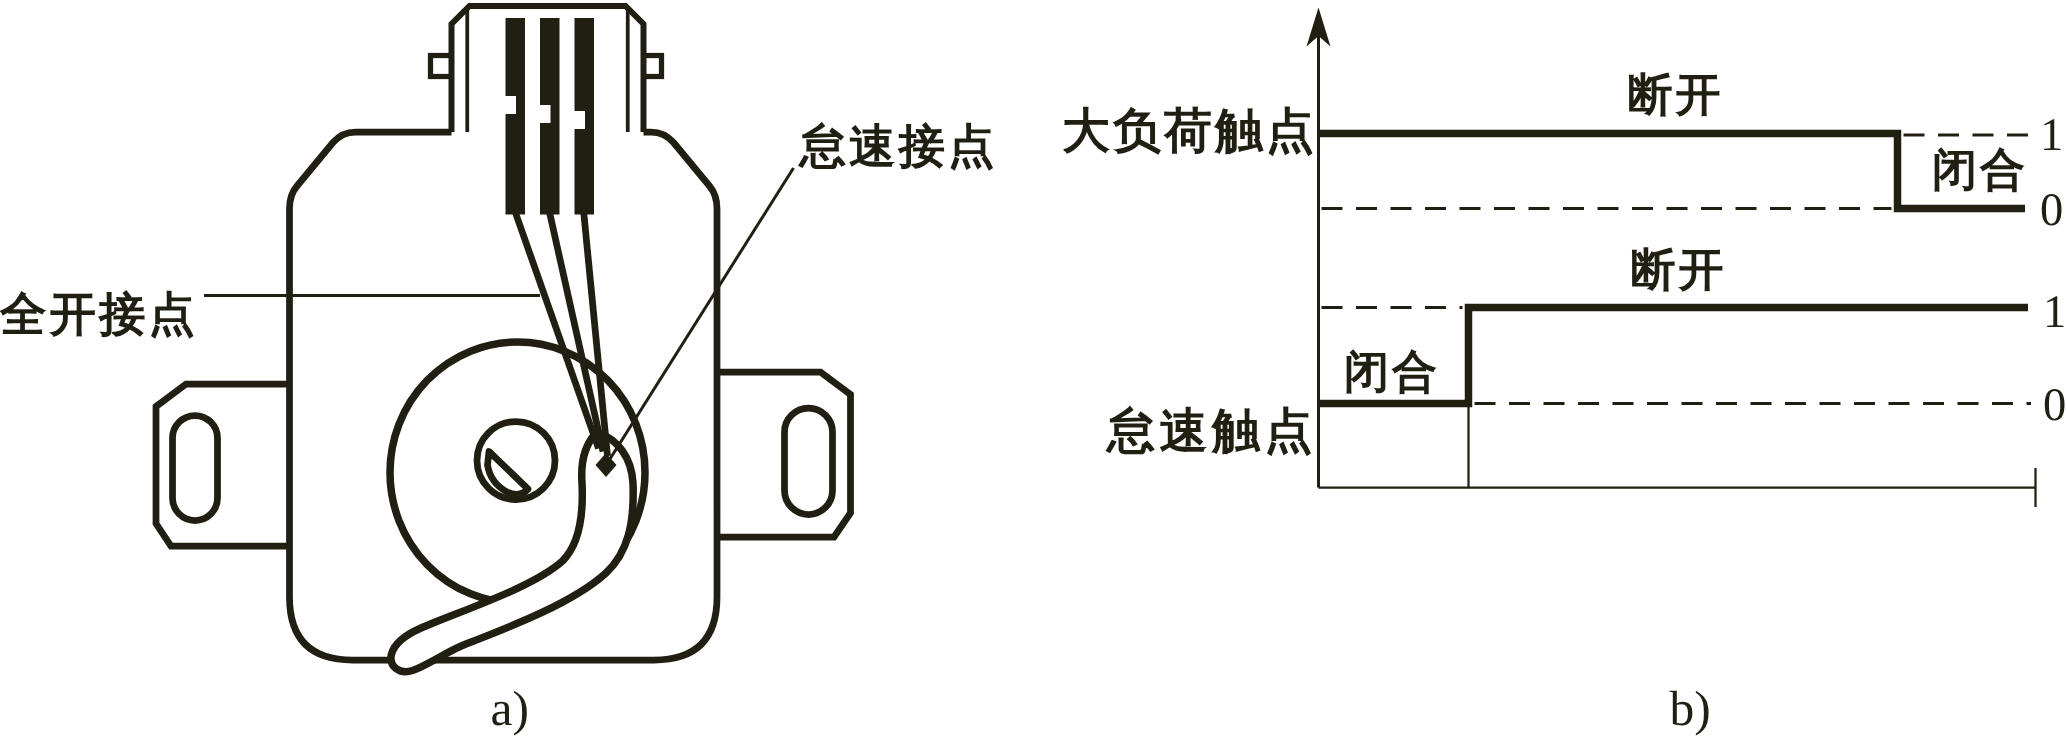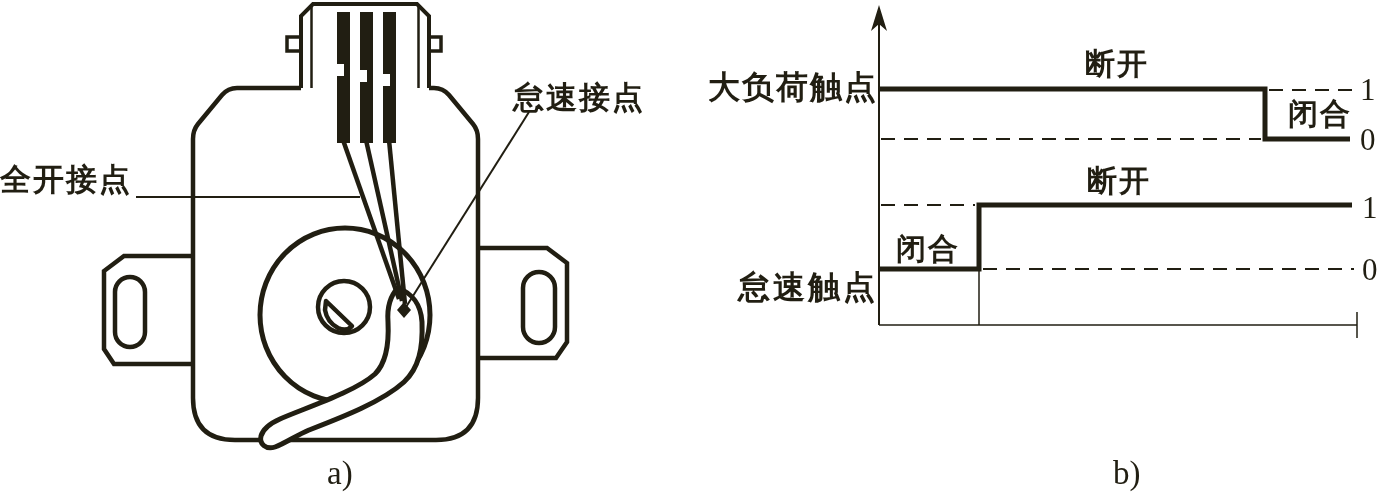--- a/index.html
+++ b/index.html
@@ -83,23 +83,23 @@
       </g>
 
       <g>
         <path d="M 879 269 H 979 V 205 H 1352" stroke-width="5"></path>
         <path d="M 881 205 H 975" stroke-width="2" stroke-dasharray="14 9"></path>
         <path d="M 983 269 H 1354" stroke-width="2" stroke-dasharray="14 9"></path>
       </g>
     </g>
   </svg>
 
-  <div class="lbl cjk" style="left:0px;top:164px;text-align:center;">全开接点</div>
+  <div class="lbl cjk" style="left:0px;top:194px;text-align:center;">全开接点</div>
 
-  <div class="lbl cjk" style="left:513px;top:82px;">怠速接点</div>
+  <div class="lbl cjk" style="left:533px;top:82px;">怠速接点</div>
 
   <div class="lbl cjk row" style="left:660px;top:71px;">大负荷触点</div>
 
   <div class="lbl cjk row" style="left:660px;top:247px;letter-spacing:3px;margin-top:24px;">怠速触点</div>
 
   <div class="lbl cjk" style="left:1085px;top:48px;font-size:30px;">断开</div>
 
   <div class="lbl cjk" style="left:1288px;top:98px;font-size:30px;">闭合</div>
 
   <div class="lbl cjk" style="left:1087px;top:165px;font-size:30px;">断开</div>

